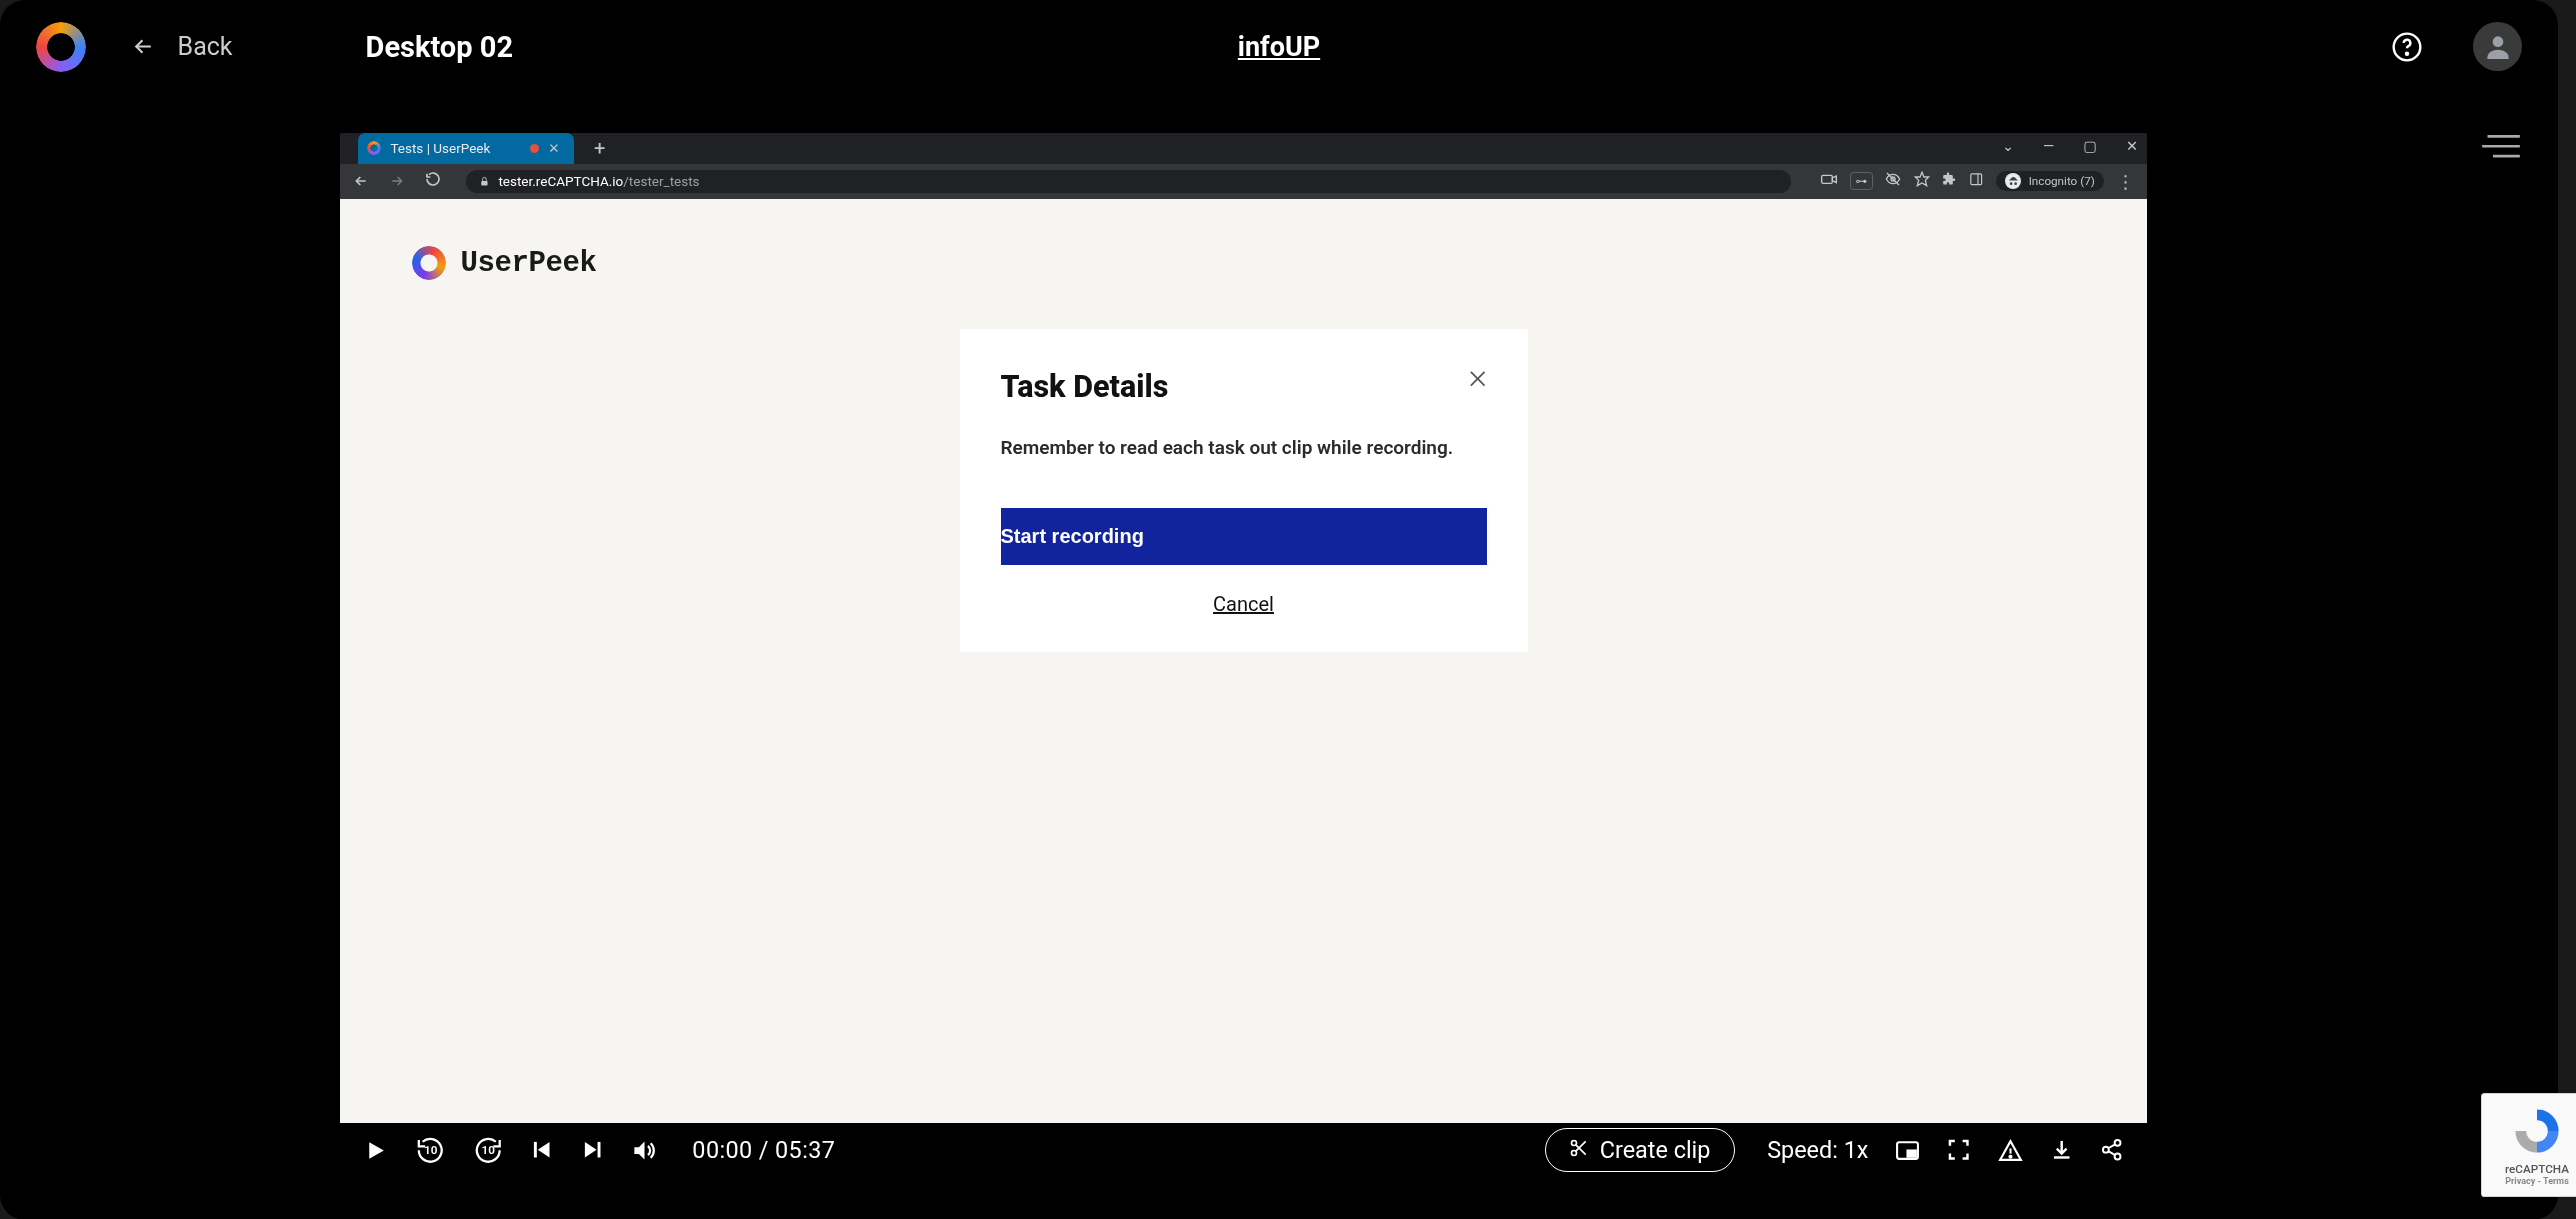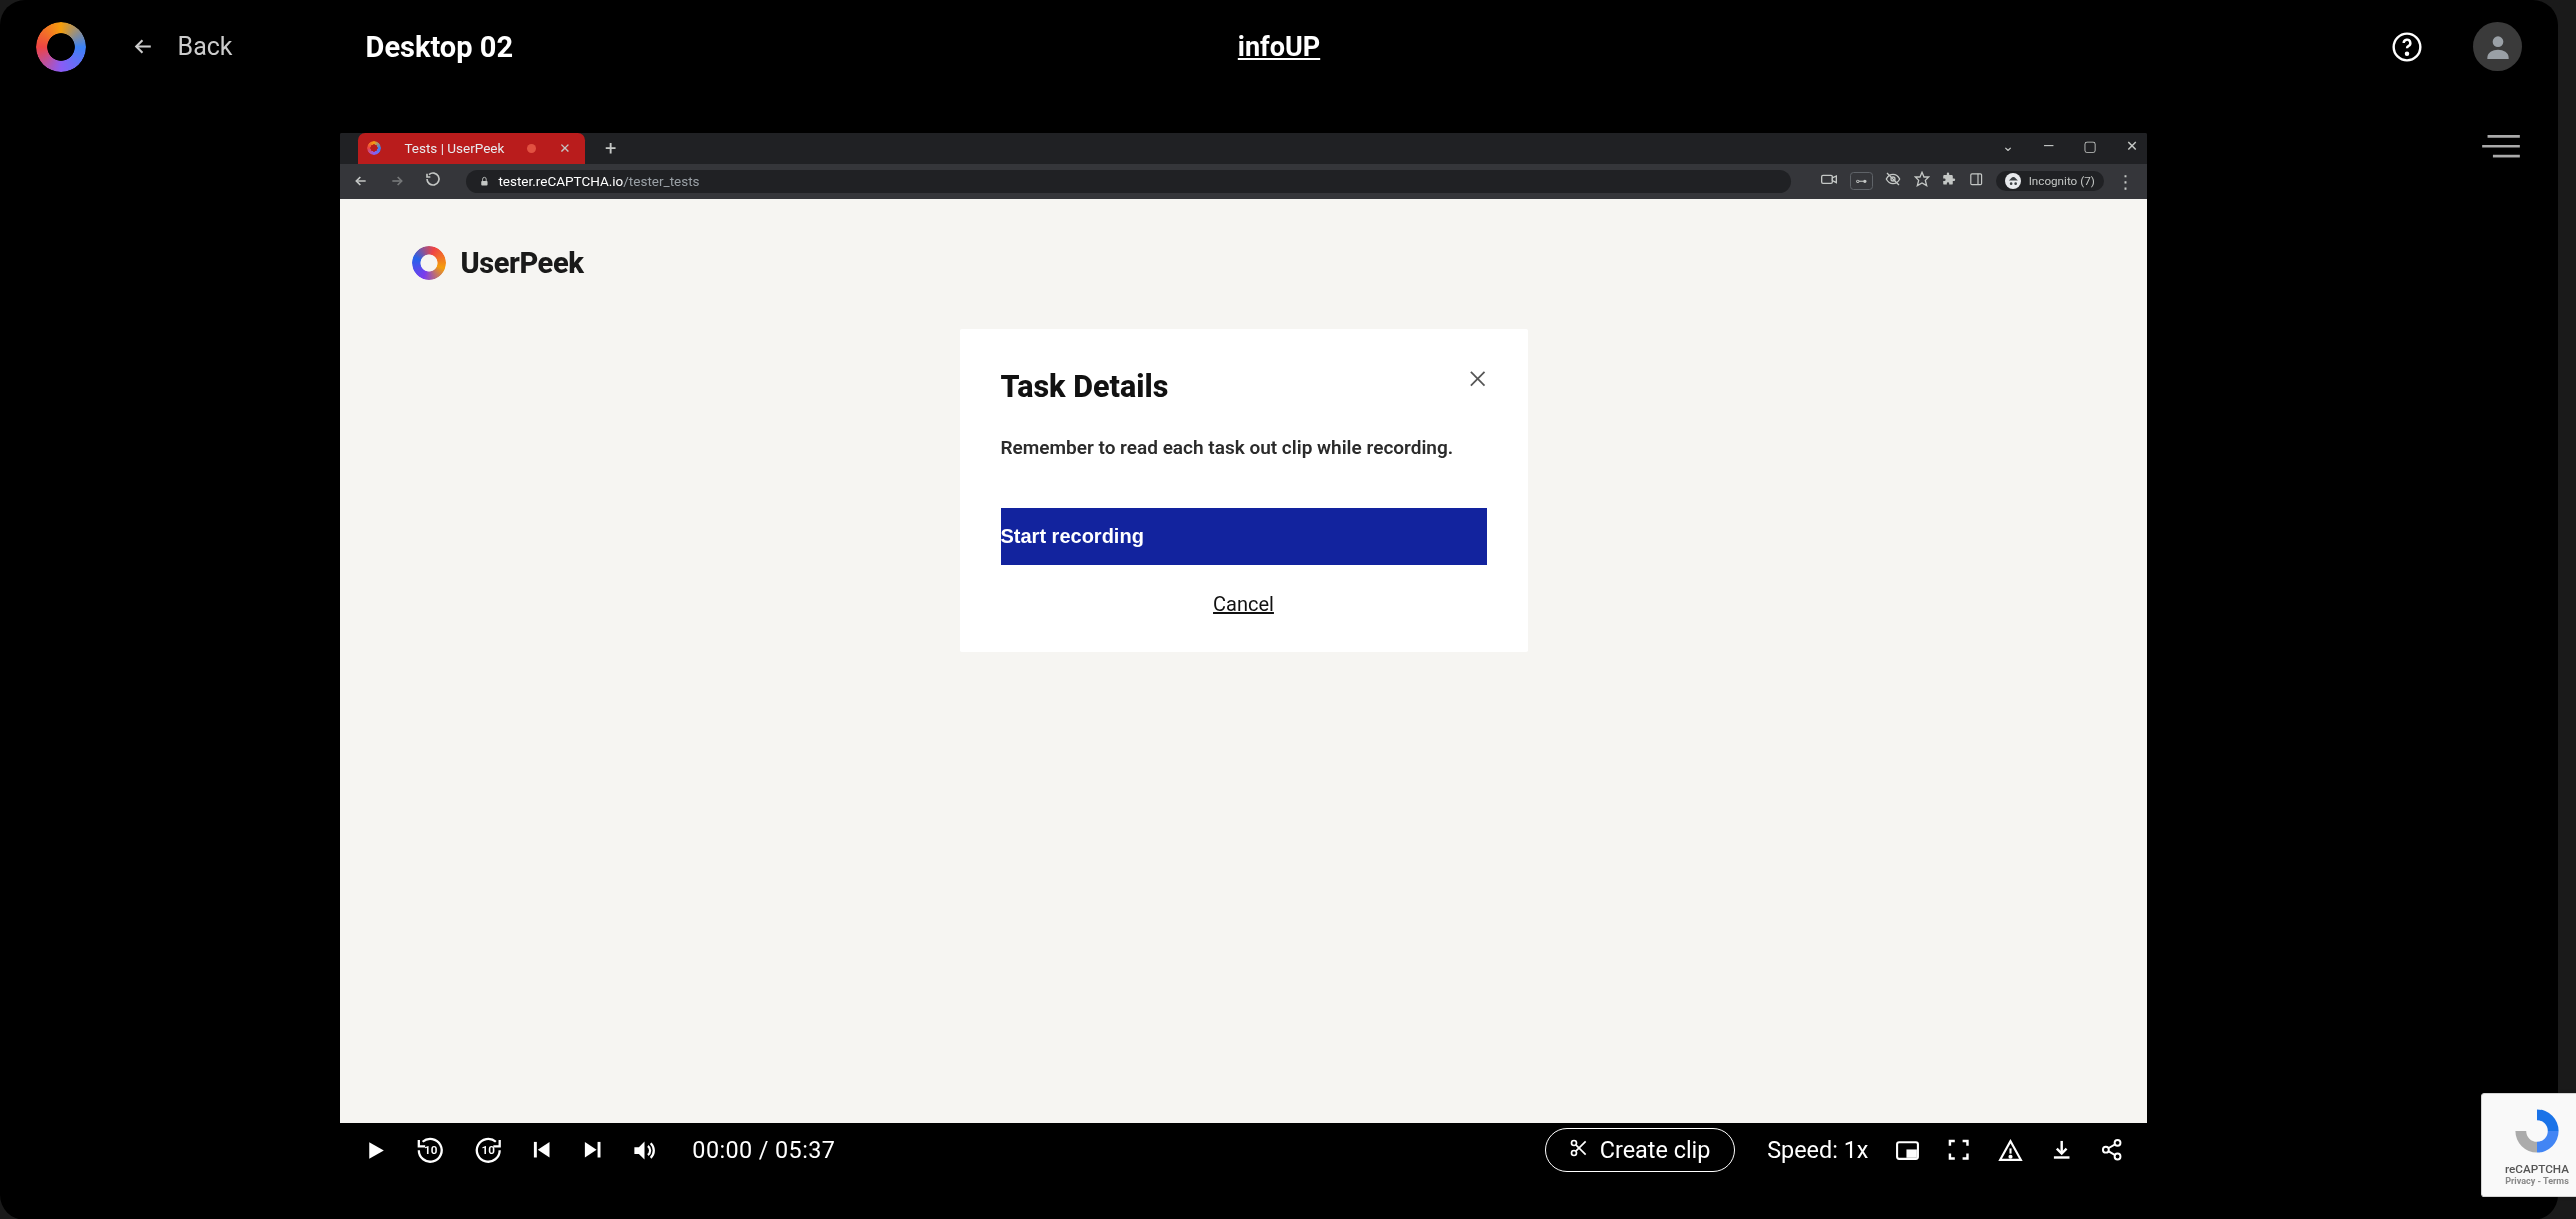--- a/index.html
+++ b/index.html
@@ -124,25 +124,25 @@
 }
 .tab-strip {
   height: 30.5px;
   display: flex;
   align-items: flex-end;
   padding-left: 18px;
   position: relative;
 }
 .tab {
   height: 30.5px;
-  background: #b91c1c;
+  background: #0369a1;
   padding: 0 14.4px 0 9px;
   display: flex;
   align-items: center;
-  gap: 23px;
+  gap: 9px;
   border-radius: 7.2px 7.2px 0 0;
   font-size: 13.5px;
   color: #e8eaed;
   min-width: 216px;
 }
 .tab-favicon {
   width: 14.4px; height: 14.4px;
   border-radius: 50%;
   background: conic-gradient(from 180deg, #8b5cf6, #ef4444, #f59e0b, #3b82f6, #8b5cf6);
   -webkit-mask: radial-gradient(circle, transparent 35%, black 38%);
@@ -225,20 +225,21 @@
   background: #f6f5f2;
   position: relative;
 }
 .page-header {
   position: absolute;
   top: 47px;
   left: 72px;
   display: flex;
   align-items: center;
   gap: 14.4px;
+  font-family: Liberation Mono, monospace;
 }
 .up-logo {
   width: 34px; height: 34px;
   border-radius: 50%;
   background: conic-gradient(from 200deg, #7c3aed, #2563eb, #ef4444, #f59e0b, #7c3aed);
   -webkit-mask: radial-gradient(circle, transparent 34%, black 37%);
   mask: radial-gradient(circle, transparent 34%, black 37%);
 }
 .up-name {
   font-weight: 800;

